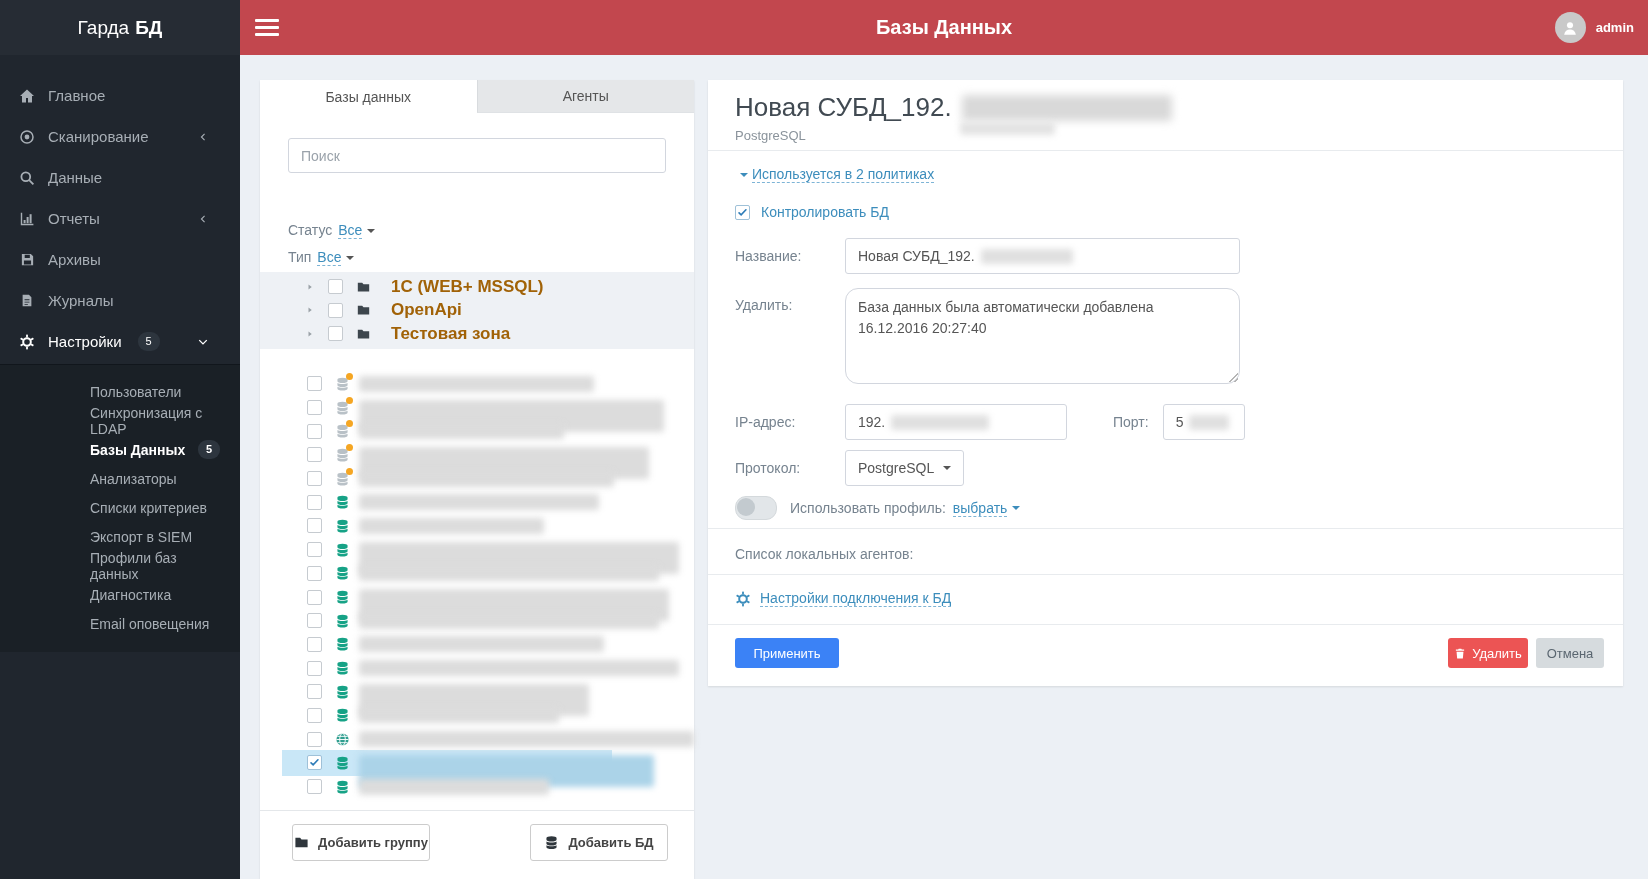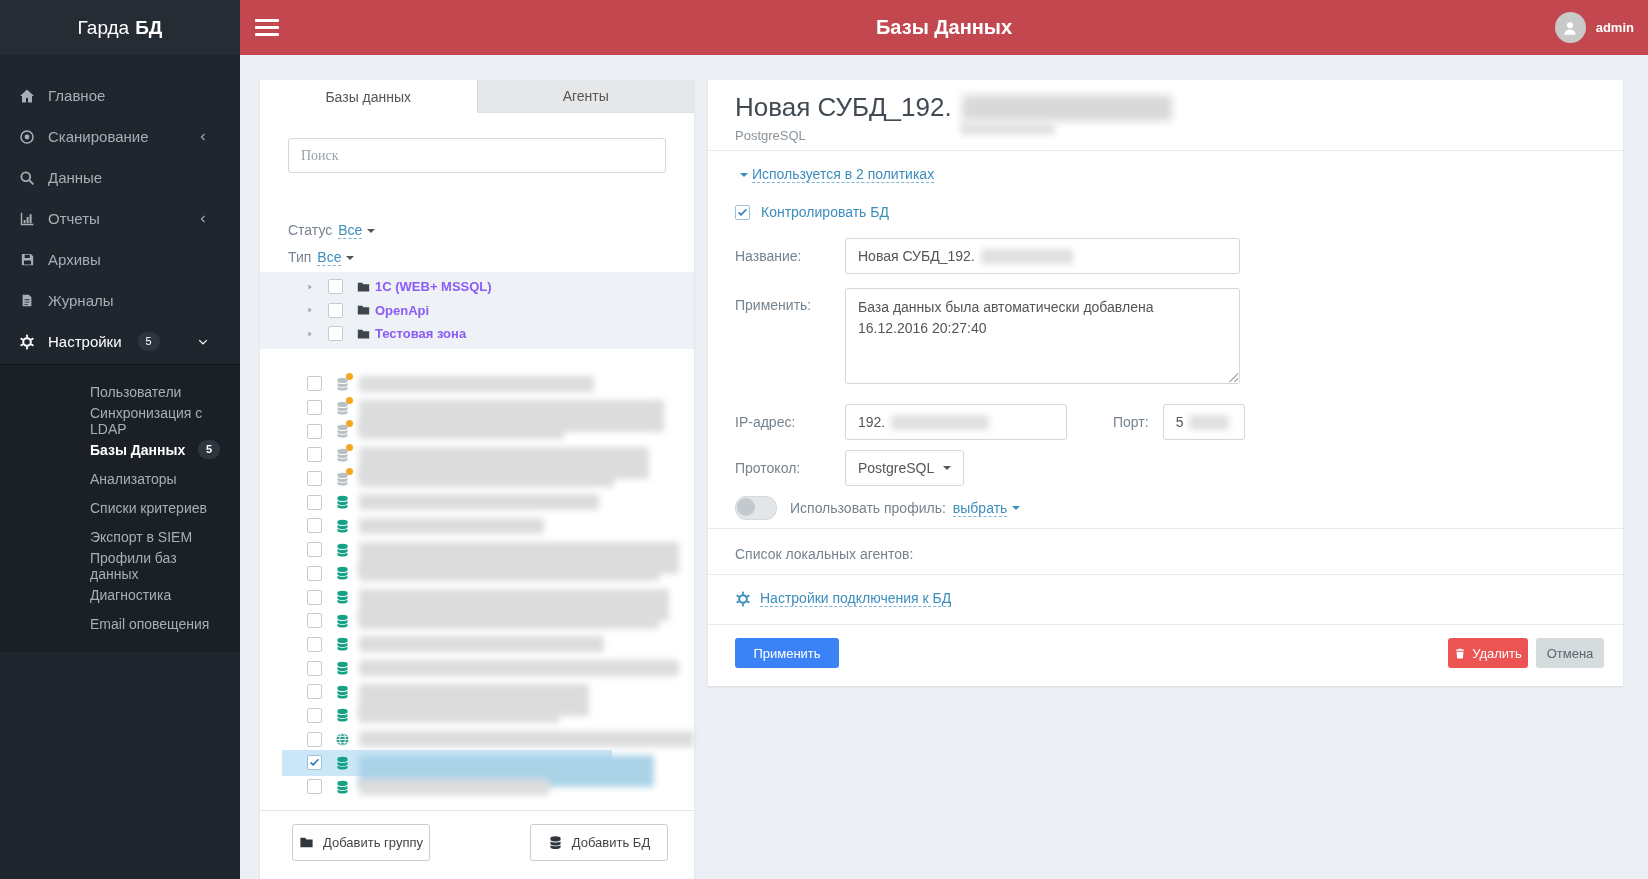--- a/index.html
+++ b/index.html
@@ -30,72 +30,72 @@
   .topbar-title{position:absolute;left:0;right:0;text-align:center;color:#fff;font-size:20px;font-weight:bold;}
   .user{margin-left:auto;display:flex;align-items:center;margin-right:14px;z-index:2;}
   .avatar{width:31px;height:31px;border-radius:50%;background:#c9c9c9;display:flex;align-items:center;justify-content:center;color:#fff;}
   .uname{color:#fff;font-weight:bold;font-size:13px;margin-left:10px;}
 
   
   .lpanel{position:absolute;left:260px;top:80px;width:434px;height:799px;background:#fff;box-shadow:0 1px 2px rgba(0,0,0,.1);}
   .tabs{display:flex;height:33px;}
   .tab{flex:1;display:flex;align-items:center;justify-content:center;font-size:14px;color:#555;cursor:pointer;background:#fff;}
   .tab.inactive{background:#e5e7e9;border-left:1px solid #d8dbde;border-bottom:1px solid #dfe2e5;}
-  .searchbox{position:absolute;left:28px;top:58px;width:378px;height:35px;border:1px solid #d2d6de;border-radius:3px;padding:0 12px;font-size:14px;color:#be185d;outline:none;box-sizing:border-box;font-family:Liberation Serif, serif;}
+  .searchbox{position:absolute;left:28px;top:58px;width:378px;height:35px;border:1px solid #d2d6de;border-radius:3px;padding:0 12px;font-size:14px;color:#be185d;outline:none;box-sizing:border-box;font-family:Liberation Sans, sans-serif;}
   .searchbox::placeholder{color:#9aa2aa;}
   .filters{position:absolute;left:28px;top:142px;}
   .filter{font-size:14px;color:#76838f;margin-bottom:11px;}
   .filter a{color:#3c8dbc;text-decoration:none;border-bottom:1px dashed #7db4d6;margin-left:6px;cursor:pointer;}
   .cdn{display:inline-block;border-top:4px solid #555;border-left:4px solid transparent;border-right:4px solid transparent;margin-left:5px;vertical-align:middle;}
   .cdn.blue{border-top-color:#3c8dbc;}
 
   .folders{position:absolute;left:0;top:192px;width:100%;background:#eef1f5;padding:3px 0;}
   .frow{height:23.5px;display:flex;align-items:center;cursor:pointer;}
   .fcaret{margin-left:46px;width:10px;color:#9aa1a7;display:flex;}
   .cb{width:15px;height:15px;background:#fff;border:1px solid #c6cbd0;border-radius:2px;flex:none;display:flex;align-items:center;justify-content:center;box-sizing:border-box;cursor:pointer;}
   .frow .cb{margin-left:12px;}
   .frow .icn{margin-left:13px;color:#3d464d;}
-  .flabel{margin-left:4px;font-weight:bold;font-size:13px;color:#8b5cf6;}
+  .flabel{margin-left:20px;font-weight:bold;font-size:17px;color:#a16207;}
 
   .trees{position:absolute;left:0;top:292px;width:100%;}
   .trow{height:23.7px;display:flex;align-items:center;position:relative;cursor:pointer;}
   .trow .cb{margin-left:47px;position:relative;z-index:2;}
   .trow .icn{margin-left:13px;position:relative;z-index:2;}
   .trow .blur{margin-left:9px;position:relative;z-index:1;}
   .blur{height:16px;background:#dcdcdc;border-radius:2px;filter:blur(3px);}
   .trow .blur.tall{height:32px;align-self:flex-start;margin-top:4px;}
   .trow.sel::before{content:'';position:absolute;left:22px;top:-1px;width:330px;height:26px;background:#c9e7f7;z-index:0;}
   .trow.sel .blur{background:#abd3e8;}
   .cb.checked{border-color:#9fc1d8;}
   .icn.db-teal{color:#16a286;}
   .icn.db-gray{color:#b9c1c7;}
   .icn.globe-i{color:#2f9e8f;}
   .dot{position:absolute;right:-3px;top:-3px;width:7px;height:7px;border-radius:50%;background:#f5a623;}
 
   .tree-footer{position:absolute;left:0;top:730px;width:100%;border-top:1px solid #e4e7ea;height:68px;}
-  .tfbtn{position:absolute;top:13px;height:35px;width:136px;background:#fff;border:1px solid #ccc;border-radius:3px;display:flex;align-items:center;justify-content:center;gap:9px;font-size:13px;color:#444;cursor:pointer;}
+  .tfbtn{position:absolute;top:13px;height:35px;width:136px;background:#fff;border:1px solid #ccc;border-radius:3px;display:flex;align-items:center;justify-content:center;gap:9px;font-size:13px;color:#444;cursor:pointer;font-weight:bold;}
   .tfbtn .icn{color:#2f363c;}
   #btn-add-group{left:32px;}
   #btn-add-db{left:270px;}
 
   
   .rpanel{position:absolute;left:708px;top:80px;width:915px;height:606px;background:#fff;box-shadow:0 1px 2px rgba(0,0,0,.1);}
   .r-title{position:absolute;left:27px;top:12px;font-size:26px;color:#414a52;display:flex;align-items:center;}
   .r-title .blur{width:210px;height:26px;margin-left:10px;background:#d9d9d9;filter:blur(4px);}
   .r-sub-blur{position:absolute;left:252px;top:42px;width:95px;height:13px;background:#e3e3e3;filter:blur(3px);border-radius:2px;}
   .r-subtitle{position:absolute;left:27px;top:48px;font-size:13px;color:#8a939b;}
   .divider{position:absolute;left:0;width:100%;border-top:1px solid #e8ebee;}
   .r-link-row{position:absolute;left:27px;top:86px;font-size:14px;}
   .r-link-row a, a.dlink{color:#3c8dbc;text-decoration:none;border-bottom:1px dashed #7db4d6;cursor:pointer;}
   .r-check-row{position:absolute;left:27px;top:124px;display:flex;align-items:center;gap:11px;font-size:14px;color:#3c8dbc;}
   .frm-row{position:absolute;left:27px;display:flex;align-items:center;}
   .flab{width:110px;font-size:14px;color:#76838f;flex:none;}
   .ibox{width:395px;height:36px;border:1px solid #d2d6de;border-radius:3px;display:flex;align-items:center;padding:0 12px;font-size:14px;color:#555;box-sizing:border-box;background:#fff;cursor:text;}
   .ibox .blur{height:15px;margin-left:6px;background:#e0e0e0;}
-  .tbox{width:395px;height:96px;border:1px solid #d2d6de;border-radius:3px;padding:8px 12px;font-size:14px;color:#555;box-sizing:border-box;line-height:1.5;position:relative;cursor:text;}
+  .tbox{width:395px;height:96px;border:1px solid #d2d6de;border-radius:13px;padding:8px 12px;font-size:14px;color:#555;box-sizing:border-box;line-height:1.5;position:relative;cursor:text;}
   .tbox::after{content:'';position:absolute;right:1px;bottom:1px;width:10px;height:10px;background:repeating-linear-gradient(-45deg,transparent 0 2px,#b5b5b5 2px 3.2px);clip-path:polygon(100% 0,100% 100%,0 100%);}
   .selbox{height:34px;padding:0 12px;border:1px solid #d2d6de;border-radius:3px;display:flex;align-items:center;font-size:14px;color:#555;background:#fff;cursor:pointer;}
   .toggle{width:40px;height:22px;border-radius:11px;background:#e2e6e9;border:1px solid #d4d9dc;position:relative;flex:none;cursor:pointer;}
   .knob{position:absolute;left:1px;top:1px;width:18px;height:18px;border-radius:50%;background:#c3cacf;}
   .r-agents{position:absolute;left:27px;top:466px;font-size:14px;color:#76838f;}
   .r-gear-row{position:absolute;left:27px;top:510px;display:flex;align-items:center;gap:9px;font-size:14px;}
   .r-gear-row .icn{color:#3c8dbc;}
   .btn{height:30px;border:none;border-radius:3px;font-size:13px;display:flex;align-items:center;justify-content:center;cursor:pointer;font-family:"Liberation Sans",sans-serif;}
   .btn-apply{position:absolute;left:27px;top:558px;width:104px;background:#3b82f6;color:#fff;}
   .btn-delete{position:absolute;right:95px;top:558px;width:80px;background:#ec5454;color:#fff;gap:6px;}
@@ -528,21 +528,21 @@
 
     <div class="frm-row" style="top:158px">
       <span class="flab">Название:</span>
       <div class="ibox">
         <span>Новая СУБД_192.</span>
         <span class="blur" style="width:92px"></span>
       </div>
     </div>
 
     <div class="frm-row" style="top:208px;align-items:flex-start">
-      <span class="flab" style="padding-top:9px">Применить:</span>
+      <span class="flab" style="padding-top:9px">Удалить:</span>
       <div class="tbox">
         <span>База данных была автоматически добавлена 16.12.2016 20:27:40</span>
       </div>
     </div>
 
     <div class="frm-row" style="top:324px">
       <span class="flab">IP-адрес:</span>
       <div class="ibox" style="width:222px">
         <span>192.</span>
         <span class="blur" style="width:98px"></span>

